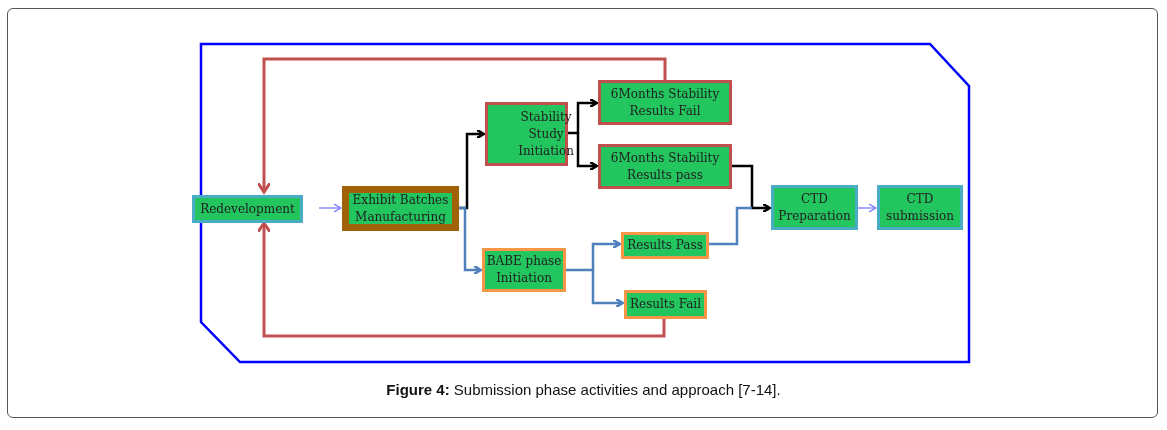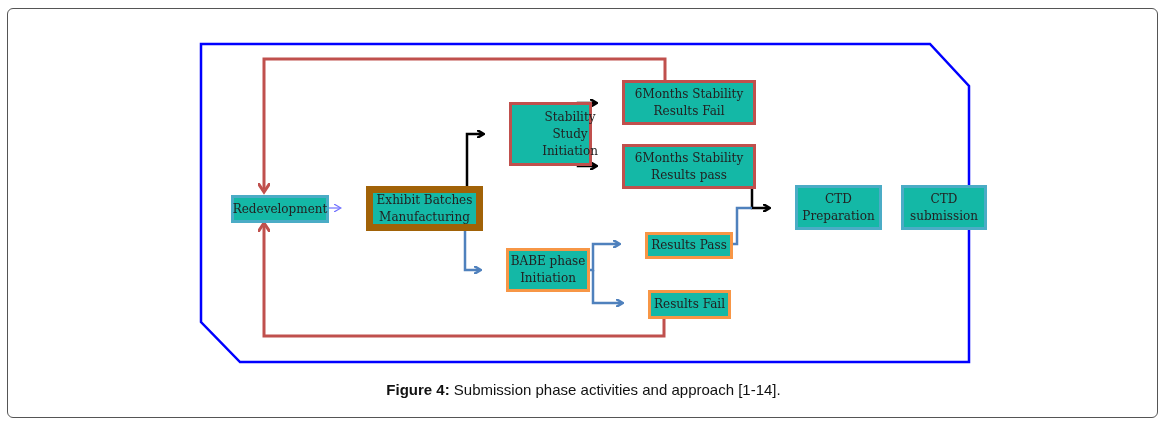--- a/index.html
+++ b/index.html
@@ -1,19 +1,19 @@
 <!DOCTYPE html>
 <html><head>
 <meta charset="utf-8">
 <style>
   html, body { margin: 0; padding: 0; background: #ffffff; }
   body { width: 1167px; height: 430px; position: relative; overflow: hidden; font-family: "DejaVu Serif", serif; }
   .frame { position: absolute; left: 7px; top: 8px; width: 1151px; height: 410px; border: 1px solid #555; border-radius: 6px; box-sizing: border-box; }
   svg.diagram { position: absolute; left: 0; top: 0; }
-  .node { position: absolute; box-sizing: border-box; background: #14b8a6; display: flex; align-items: center; justify-content: center; text-align: center; font-family: "DejaVu Serif", serif; font-size: 12px; line-height: 17px; color: #222; white-space: pre-line; margin-left: 24px; }
+  .node { position: absolute; box-sizing: border-box; background: #22c55e; display: flex; align-items: center; justify-content: center; text-align: center; font-family: "DejaVu Serif", serif; font-size: 12px; line-height: 17px; color: #222; white-space: pre-line; }
   .teal { border: 3px solid #4bacc6; }
   .red { border: 3px solid #c0504d; }
   .black { border: 7px solid #a16207; }
   .orange { border: 3px solid #f79646; }
   .caption { position: absolute; left: 0; width: 1167px; top: 381px; text-align: center; font-family: "Liberation Sans", sans-serif; font-size: 15px; color: #111; }
   .caption b { font-weight: bold; }
 </style>
 </head>
 <body>
 
@@ -53,32 +53,32 @@
   <path d="M731,166 L752,166 L752,208 L769,208" fill="none" stroke="#000" stroke-width="2.5" marker-end="url(#arrBlack)"></path>
 
   <path d="M565,270 L593,270 L593,244 L619,244" fill="none" stroke="#4f81bd" stroke-width="2.5" marker-end="url(#arrBlue)"></path>
   <path d="M593,270 L593,303 L622,303" fill="none" stroke="#4f81bd" stroke-width="2.5" marker-end="url(#arrBlue)"></path>
 
   <path d="M708,244 L737,244 L737,208 L752,208" fill="none" stroke="#4f81bd" stroke-width="2.5"></path>
 
   <path d="M858,208 L875,208" fill="none" stroke="#7070ff" stroke-width="1.2" marker-end="url(#arrThin)"></path>
 </svg>
 
-<div class="node teal" style="left:207px;top:195px;width:98px;height:28px;">Redevelopment</div>
+<div class="node teal" style="left:192px;top:195px;width:111px;height:28px;">Redevelopment</div>
 <div class="node black" style="left:342px;top:186px;width:117px;height:45px;">Exhibit Batches
 Manufacturing</div>
 <div class="node red" style="left:485px;top:102px;width:83px;height:64px;padding-left:39px;">Stability
 Study
 Initiation</div>
 <div class="node red" style="left:598px;top:80px;width:134px;height:45px;">6Months Stability
 Results Fail</div>
 <div class="node red" style="left:598px;top:144px;width:134px;height:45px;">6Months Stability
 Results pass</div>
 <div class="node orange" style="left:482px;top:248px;width:84px;height:44px;">BABE phase
 Initiation</div>
 <div class="node orange" style="left:621px;top:232px;width:88px;height:27px;">Results Pass</div>
 <div class="node orange" style="left:624px;top:290px;width:83px;height:29px;">Results Fail</div>
 <div class="node teal" style="left:771px;top:185px;width:87px;height:45px;">CTD
 Preparation</div>
 <div class="node teal" style="left:877px;top:185px;width:86px;height:45px;">CTD
 submission</div>
 
-<div class="caption"><b>Figure 4:</b><span> Submission phase activities and approach [1-14].</span></div>
+<div class="caption"><b>Figure 4:</b><span> Submission phase activities and approach [7-14].</span></div>
 
 </body></html>

